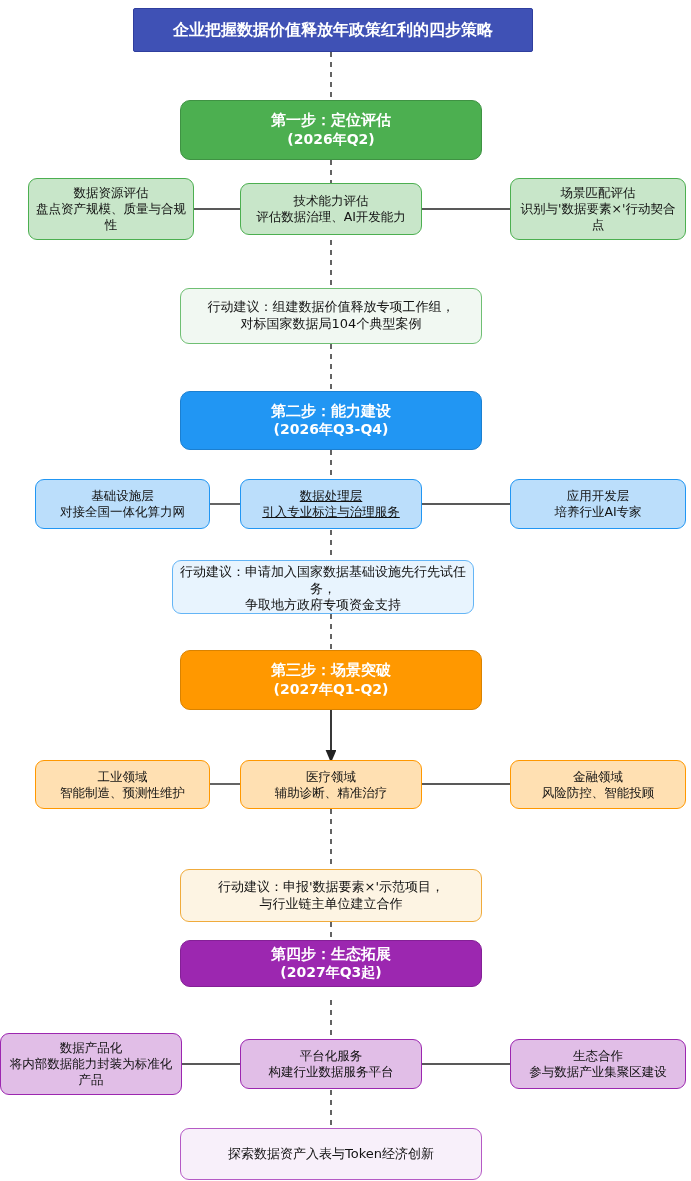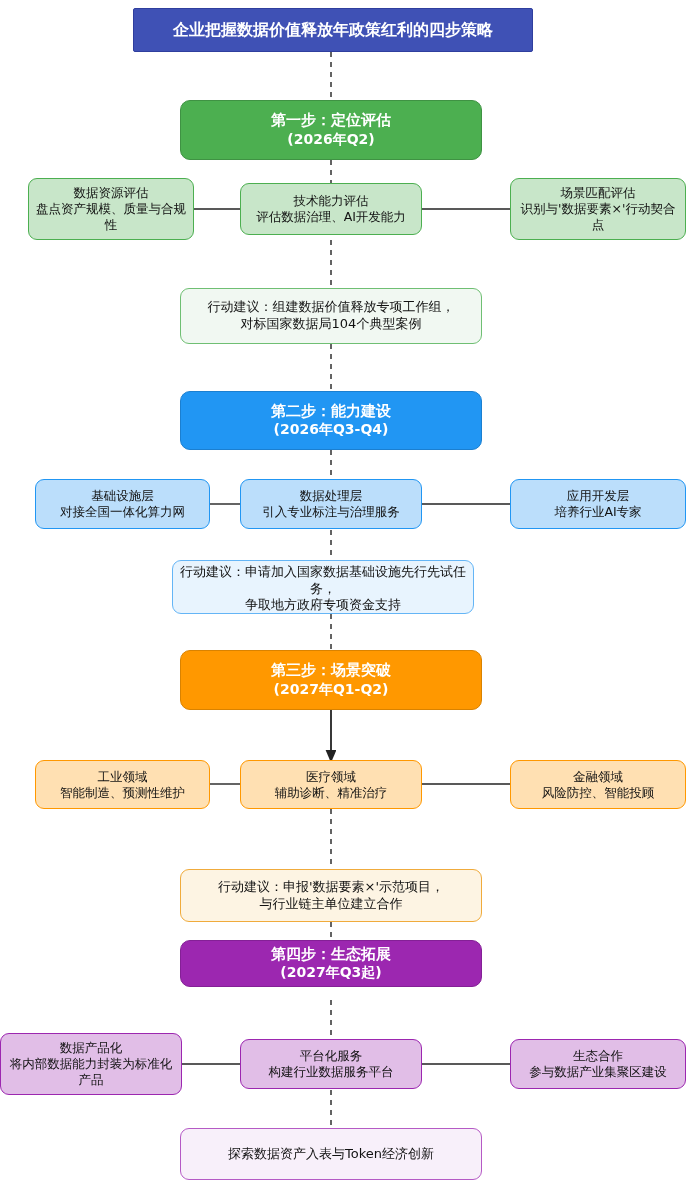--- a/index.html
+++ b/index.html
@@ -149,21 +149,21 @@
 
   <div class="node step-header step-blue" style="left:180px; top:391px; width:302px; height:59px;">
     <span>第二步：能力建设</span>
     <span class="sub">(2026年Q3-Q4)</span>
   </div>
 
   <div class="node leaf leaf-blue" style="left:35px; top:479px; width:175px; height:50px;">
     <span class="t1">基础设施层</span>
     <span class="t2">对接全国一体化算力网</span>
   </div>
-  <div class="node leaf leaf-blue" style="left:240px; top:479px; width:182px; height:50px;">
+  <div class="node leaf leaf-blue" style="left:240px; top:479px; width:182px; height:50px;text-decoration:underline;">
     <span class="t1">数据处理层</span>
     <span class="t2">引入专业标注与治理服务</span>
   </div>
   <div class="node leaf leaf-blue" style="left:510px; top:479px; width:176px; height:50px;">
     <span class="t1">应用开发层</span>
     <span class="t2">培养行业AI专家</span>
   </div>
 
   <div class="node advice advice-blue" style="left:172px; top:560px; width:302px; height:54px;justify-content:space-between;">
     <span class="t1">行动建议：申请加入国家数据基础设施先行先试任务，</span>

